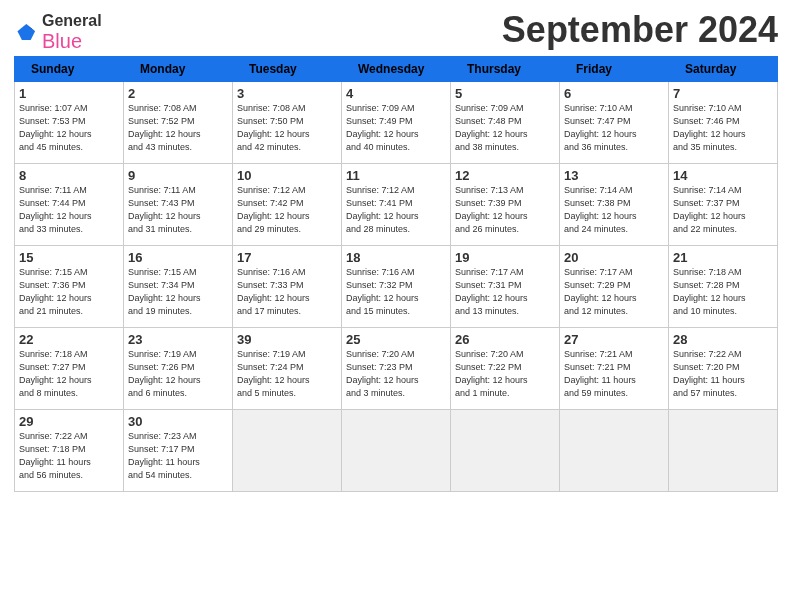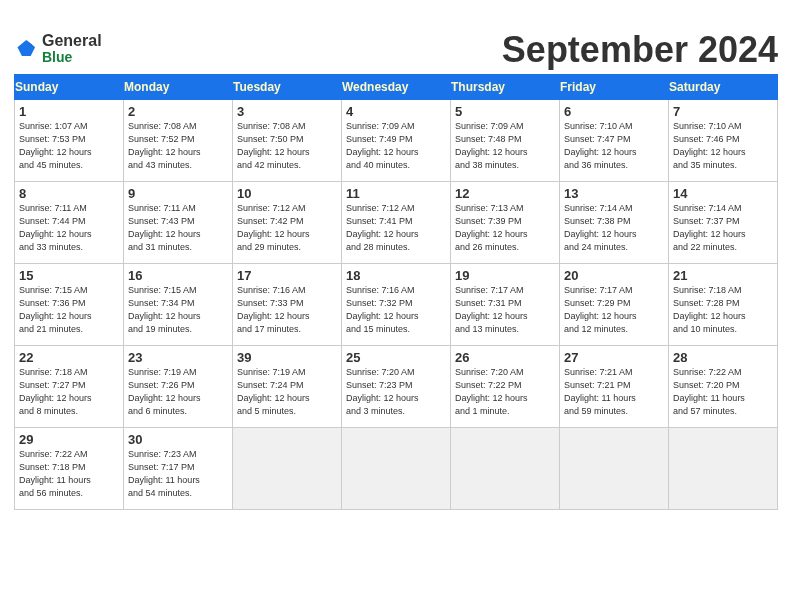--- a/index.html
+++ b/index.html
@@ -6,21 +6,20 @@
     body {
       font-family: Arial, sans-serif;
       background: #fff;
       width: 792px;
       height: 612px;
       overflow: hidden;
     }
     .container {
       width: 792px;
       padding: 10px 14px 8px 14px;
-      margin-top: 20px;
     }
     .header-row {
       display: flex;
       align-items: flex-start;
       justify-content: space-between;
       margin-bottom: 4px;
     }
     .logo {
       display: flex;
       align-items: center;
@@ -44,24 +43,24 @@
       color: #555;
       margin-top: 2px;
     }
     table {
       width: 100%;
       border-collapse: collapse;
       table-layout: fixed;
     }
     thead tr th {
       background-color: #1a73e8;
-      color: #fef9c3;
+      color: #000000;
       font-size: 12px;
       font-weight: bold;
-      padding: 5px 0;
+      padding: 5px 16px;
       text-align: left;
       border: 1px solid #1a73e8;
     }
     tbody tr td {
       border: 1px solid #ccc;
       vertical-align: top;
       padding: 4px 4px 4px 4px;
       font-size: 9.5px;
       color: #333;
       height: 82px;
@@ -88,21 +87,21 @@
 
 <div class="container">
   <div class="header-row">
     <div class="logo">
       <svg class="logo-icon" viewBox="0 0 30 30" xmlns="http://www.w3.org/2000/svg">
         <polygon points="14,4 26,14 20,26 8,26 2,14" fill="#1a73e8"></polygon>
         <polygon points="14,4 26,14 20,10" fill="#0d47a1"></polygon>
       </svg>
       <div style="margin-left:4px;">
         <div style="font-size:16px;font-weight:bold;color:#333;line-height:1.1;">General</div>
-        <div style="font-size:14px;font-weight:bold;color:#15803d;line-height:1.1;">Blue</div>
+        <div style="font-size:20px;font-weight:normal;color:#ec4899;line-height:1.1;">Blue</div>
       </div>
     </div>
     <div class="title-block">
       <div class="month-title">September 2024</div>
     </div>
   </div>
 
   <table>
     <thead>
       <tr>

